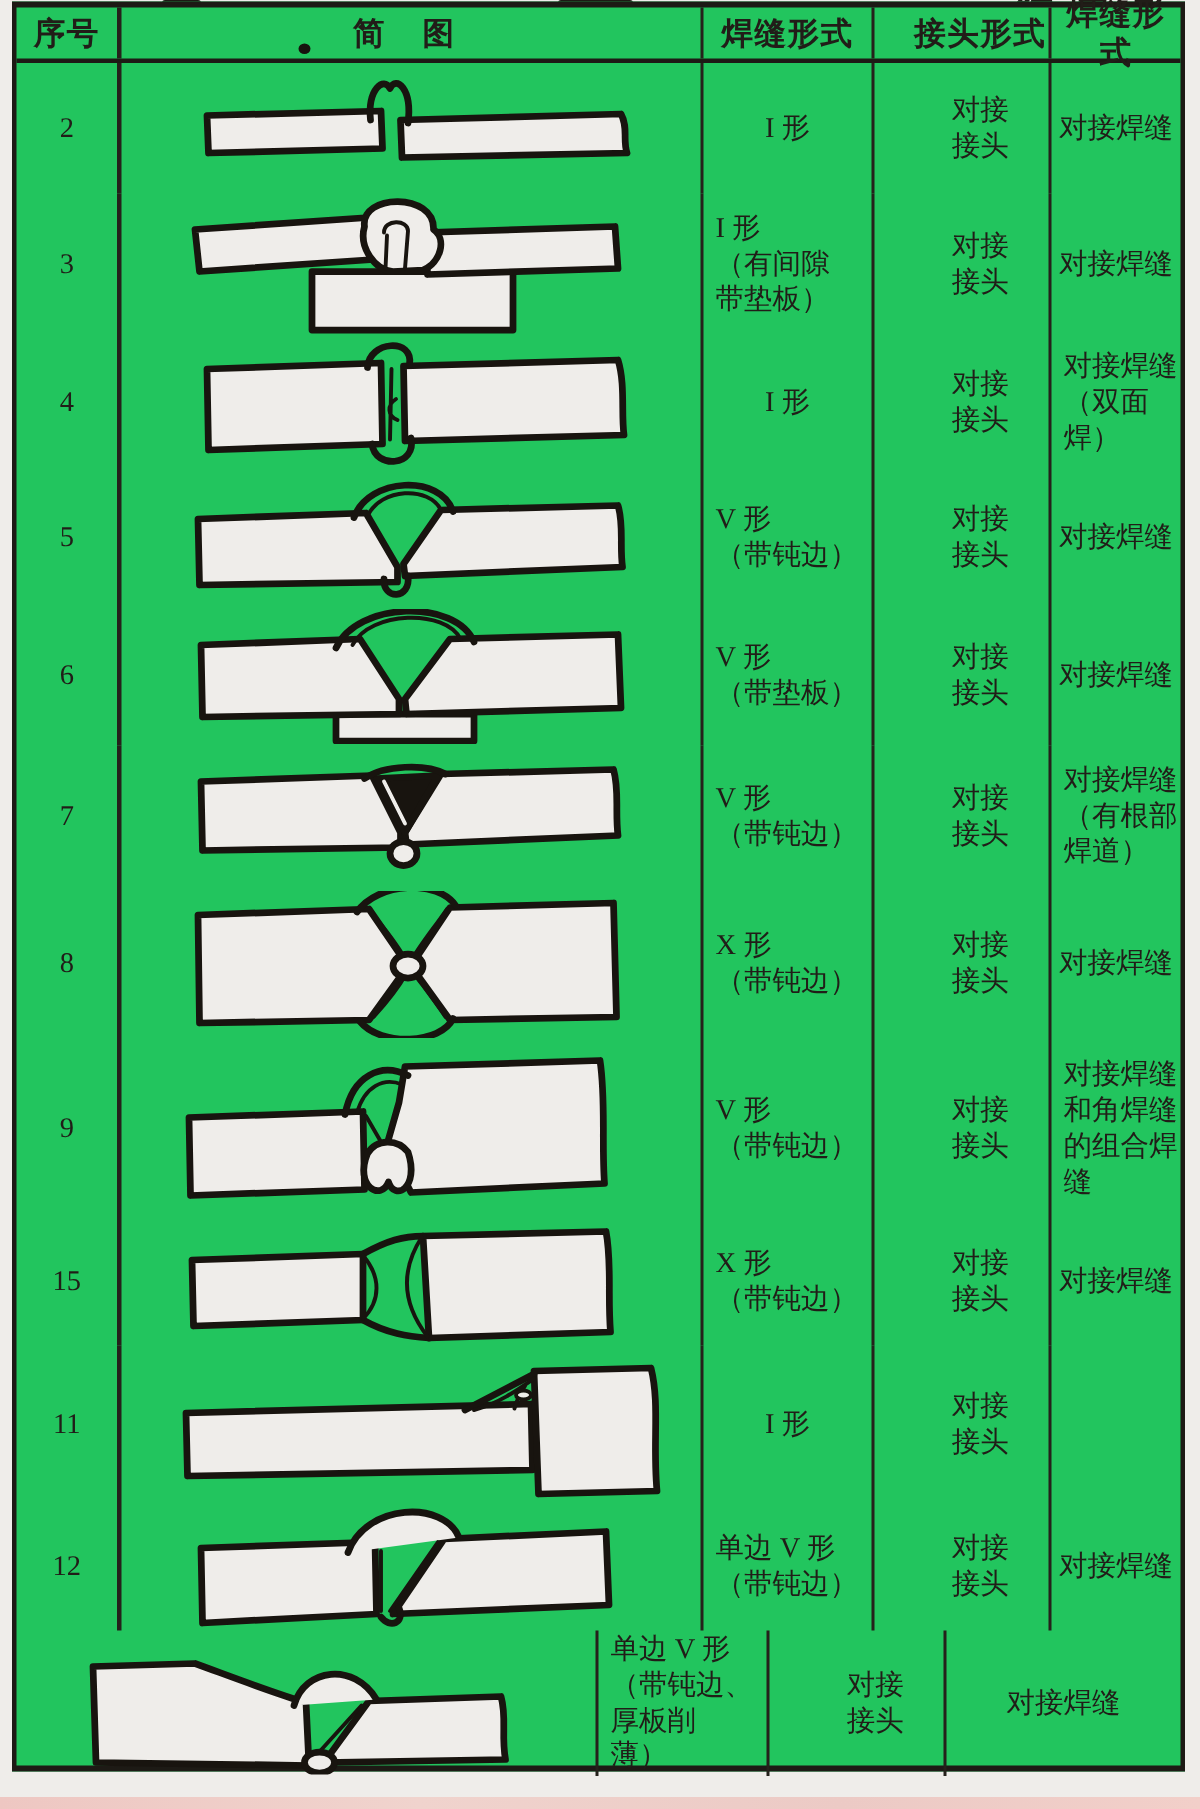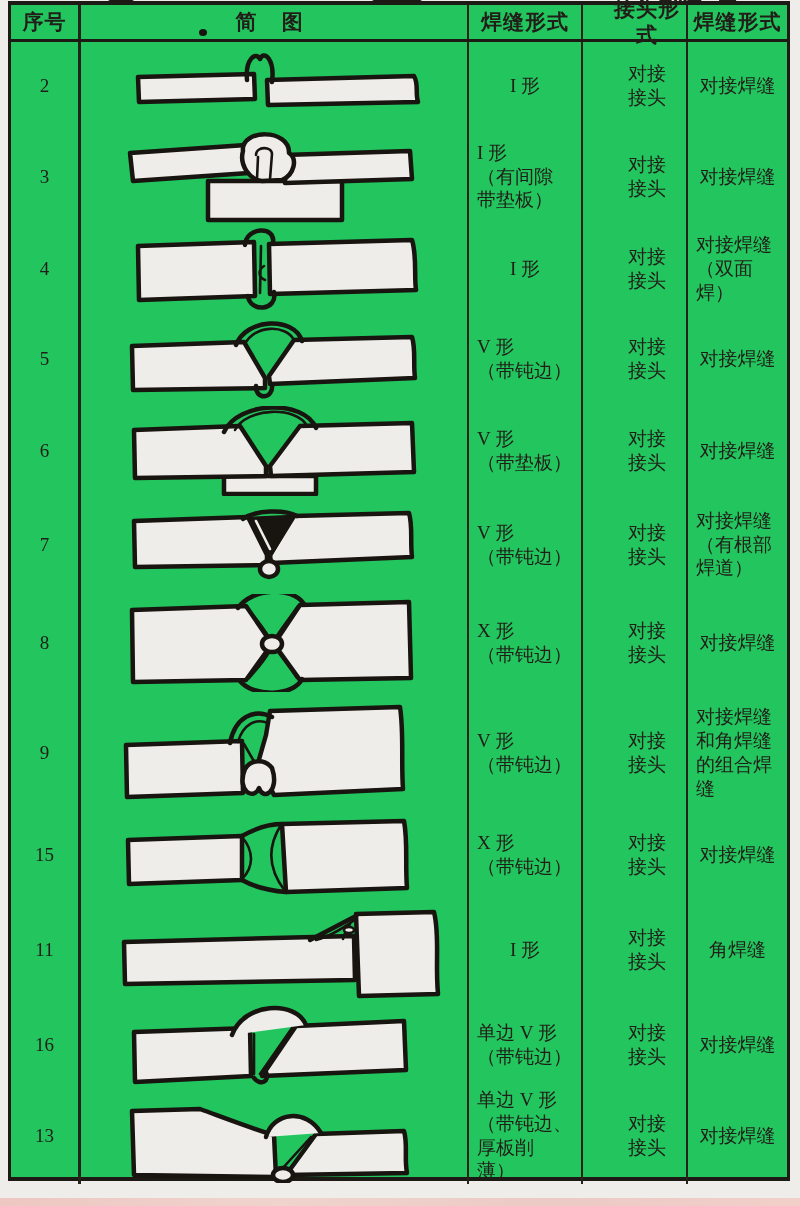--- a/index.html
+++ b/index.html
@@ -16,21 +16,21 @@
     box-sizing:border-box;background:#22c55e;
   }
   .hdr{display:flex;height:37px;border-bottom:3px solid #1d1a15;box-sizing:border-box;
        font-weight:bold;font-size:21px;}
   .row{display:flex;box-sizing:border-box;}
   .cell{display:flex;align-items:center;justify-content:center;box-sizing:border-box;
         white-space:pre-line;font-size:19px;line-height:1.26;text-align:center;}
   .c-seq{width:70px;border-right:3px solid #25211b;}
   .c-dia{width:388px;border-right:2.5px solid #25211b;}
   .c-gro{width:114px;border-right:2.5px solid #25211b;}
-  .c-joi{width:105px;border-right:2.5px solid #25211b;padding-left:25px;}
+  .c-joi{width:118px;border-right:2.5px solid #25211b;padding-left:25px;}
   .c-sea{flex:1;}
   .left{justify-content:flex-start;text-align:left;padding-left:8px;padding-right:2px;}
   .hdr .cell{font-size:21px;letter-spacing:1px;}
   .hdr .c-dia{position:relative;letter-spacing:10px;text-align:right;}
   .inkdot{position:absolute;left:118px;top:24px;width:8px;height:7px;border-radius:50%;
           background:#17130e;}
   
   svg.diag{display:block;}
   svg.diag path, svg.diag ellipse{
     stroke:#18140f;stroke-width:4.5;fill:none;stroke-linecap:round;stroke-linejoin:round;}
@@ -243,43 +243,41 @@
         <path class="pl" d="M20 42 L250 36 L251 80 L21 84 Z"></path>
         <path class="pl" d="M252 14 L330 12 C336 36 331 62 334 94 L255 96 Z"></path>
         <path d="M206 40 L252 16"></path>
         <path class="thin" d="M212 40 C228 36 242 26 252 19 M246 24 C242 30 240 35 239 39"></path>
         <ellipse class="thin pl" cx="245" cy="30" rx="5" ry="3"></ellipse>
       </svg>
     </div>
     <div class="cell c-gro">I 形</div>
     <div class="cell c-joi">对接
 接头</div>
-    <div class="cell c-sea">角焊缝</div>
   </div>
 
   <div class="row" style="height:85px">
-    <div class="cell c-seq">16</div>
+    <div class="cell c-seq">12</div>
     <div class="cell c-dia">
       <svg class="diag" width="340" height="82" viewBox="0 0 340 82" aria-label="单边V形坡口带钝边对接简图">
         <path class="pl" d="M30 28 L146 24 L147 72 L31 78 Z"></path>
         <path class="pl" d="M192 22 L300 17 L302 66 L158 72 Z"></path>
         <path class="pl" d="M128 31 C140 -2 192 -4 202 21"></path>
         <path class="thin" d="M188 24 L156 70 M150 30 L150 70"></path>
         <path d="M150 74 C156 82 166 78 162 68"></path>
       </svg>
     </div>
     <div class="cell c-gro left">单边 V 形
 （带钝边）</div>
     <div class="cell c-joi">对接
 接头</div>
     <div class="cell c-sea">对接焊缝</div>
   </div>
 
   <div class="row" style="height:97px">
-    <div class="cell c-seq">13</div>
     <div class="cell c-dia">
       <svg class="diag" width="340" height="94" viewBox="0 0 340 94" aria-label="单边V形坡口厚板削薄对接简图">
         <path class="pl" d="M28 22 L96 20 C126 31 152 41 170 46 L172 88 L30 86 Z"></path>
         <path class="pl" d="M212 45 L300 42 C304 56 300 68 303 84 L182 86 Z"></path>
         <path class="pl" d="M162 48 C169 23 202 19 217 44"></path>
         <path class="thin" d="M207 48 L177 81"></path>
         <ellipse class="pl" cx="179" cy="86" rx="10" ry="7"></ellipse>
       </svg>
     </div>
     <div class="cell c-gro left">单边 V 形

